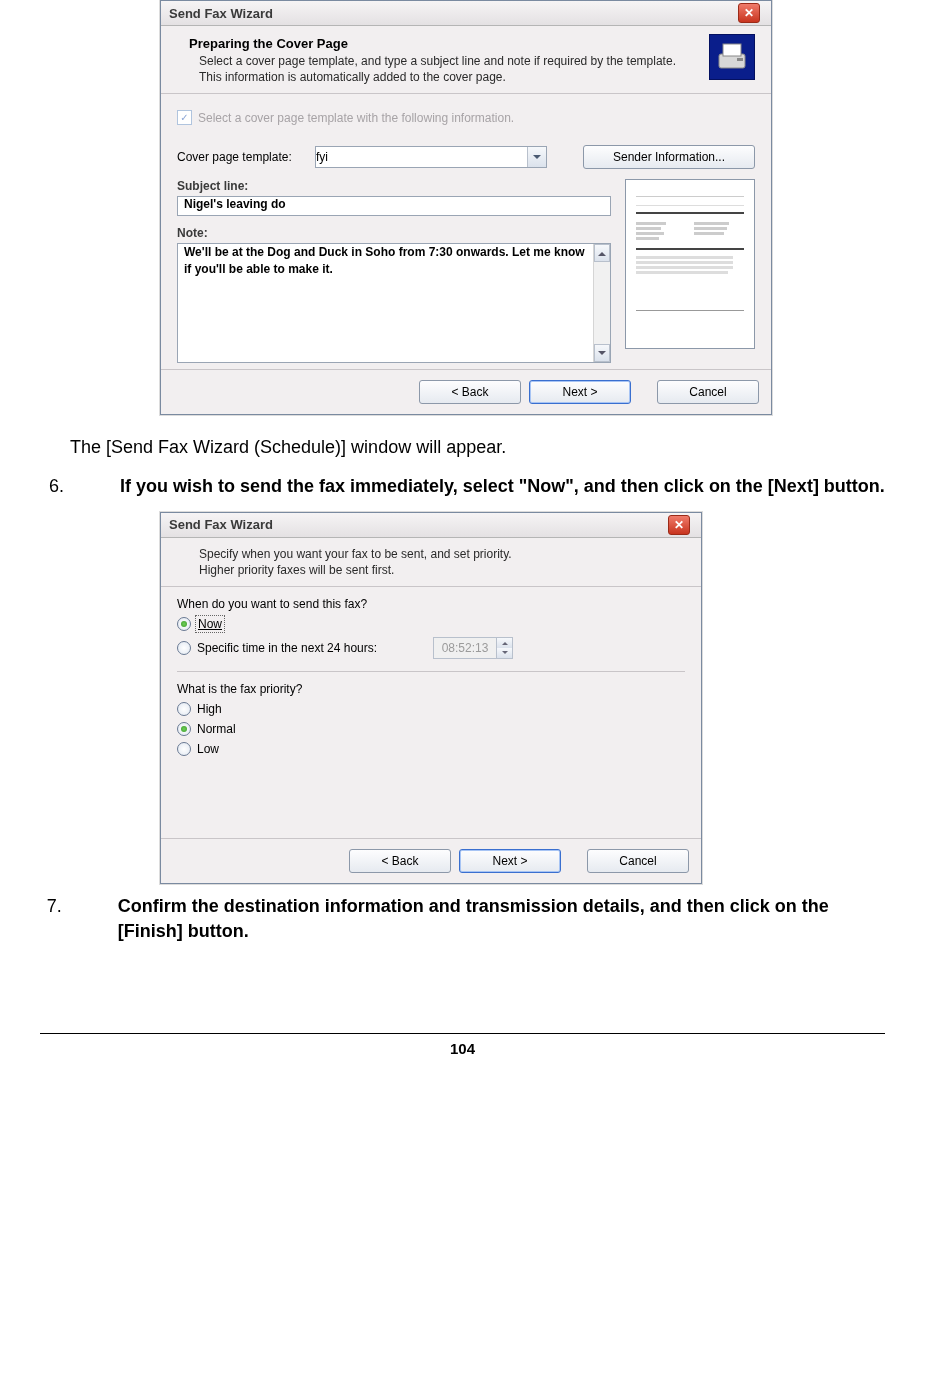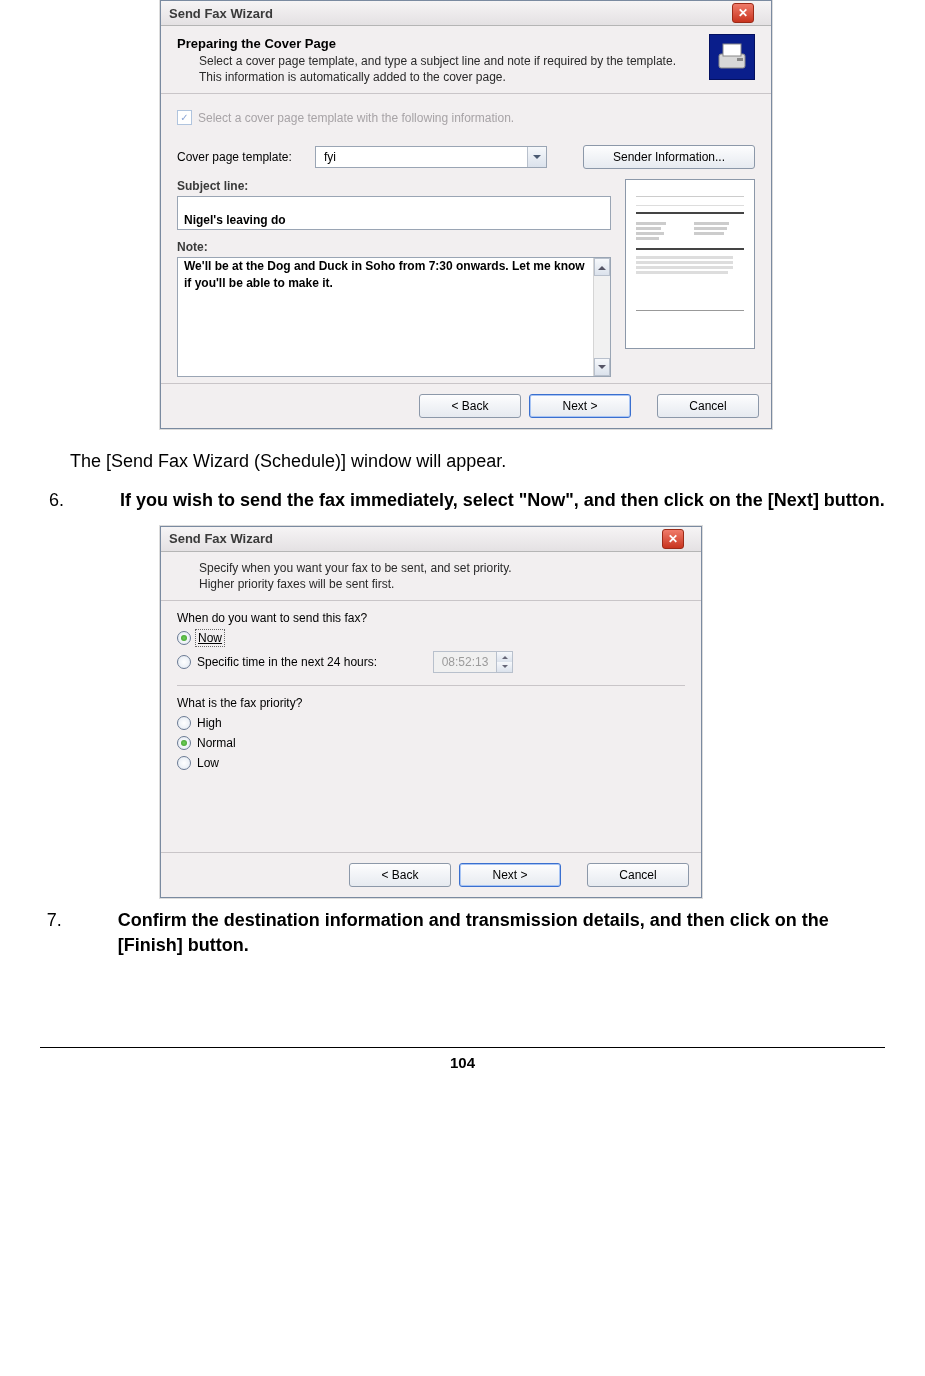--- a/index.html
+++ b/index.html
@@ -23,21 +23,21 @@
     margin-left: 140px;
     box-shadow: 0 0 0 1px #dcdcdc;
   }
   .wizard-titlebar {
     height: 24px;
     background: linear-gradient(to bottom, #f6f4f5, #e4e1e3);
     border-bottom: 1px solid #b5b5b5;
     display: flex;
     align-items: center;
     justify-content: space-between;
-    padding: 0 17px 0 8px;
+    padding: 0 11px 0 8px;
   }
   .wizard-titlebar .title {
     font-size: 13px;
     font-weight: bold;
     color: #3a3a3a;
   }
   .close-btn {
     width: 20px; height: 18px;
     background: linear-gradient(to bottom,#f07b6a,#c8341f);
     border: 1px solid #9b2a18;
@@ -55,21 +55,21 @@
   }
   .wizard-header {
     display: flex;
     align-items: flex-start;
     justify-content: space-between;
   }
   .wizard-header-text { flex: 1; }
   .wizard-heading {
     font-weight: bold;
     font-size: 13px;
-    margin: 2px 0 2px 0;
+    margin: 2px 0 2px 12px;
   }
   .wizard-sub {
     font-size: 12px;
     margin-left: 22px;
     line-height: 1.35;
     color: #2a2a2a;
   }
   .fax-icon {
     width: 44px; height: 44px;
     background: #0a1e8b;
@@ -95,21 +95,21 @@
     display:inline-flex; align-items:center; justify-content:center;
     font-size:10px; color:#8ca6d6;
   }
 
   .inline-row { display:flex; align-items:center; gap:8px; }
   .select {
     display:flex; align-items:center;
     border:1px solid #9aa5b4; background:#fff; height:20px;
     font-size:12px;
   }
-  .select .val { flex:1; padding:0 8px; }
+  .select .val { flex:1; padding:0 0; }
   .select .dd {
     width:18px; height:100%; border-left:1px solid #b8c0cc;
     display:flex; align-items:center; justify-content:center;
     background:linear-gradient(#f6f8fb,#dbe2ec);
   }
   .select .dd::after{
     content:""; border:4px solid transparent; border-top-color:#4a5a72; margin-top:3px;
   }
 
   .xp-button {
@@ -123,21 +123,21 @@
     align-items:center;
     justify-content:center;
   }
   .xp-button.default {
     border-color:#3a6fcf;
     box-shadow:0 0 0 1px #a7c4f4 inset;
   }
 
   .textinput {
     border:1px solid #9aa5b4; background:#fff; height:20px;
-    font-size:12px; padding:16px 6px; box-sizing:border-box;
+    font-size:12px; padding:0 6px; box-sizing:border-box;
   }
   .textarea-wrap {
     display:flex;
     border:1px solid #9aa5b4; background:#fff;
     box-sizing:border-box;
   }
   .textarea {
     flex:1; font-size:12px; padding:0 6px; line-height:1.35;
     white-space:pre-wrap;
   }

